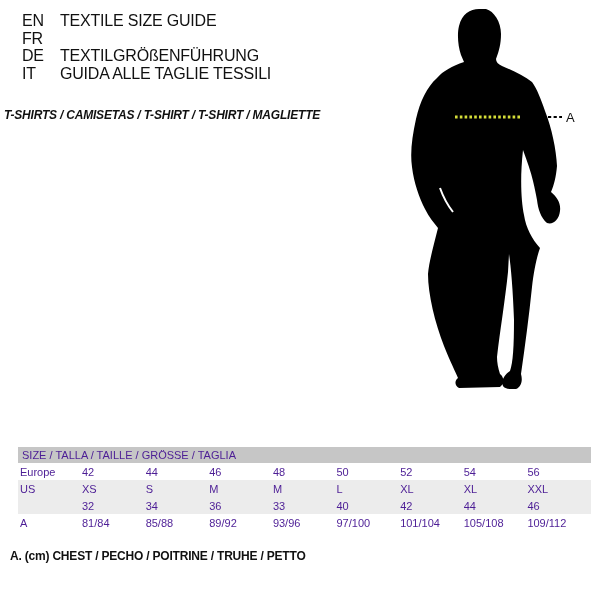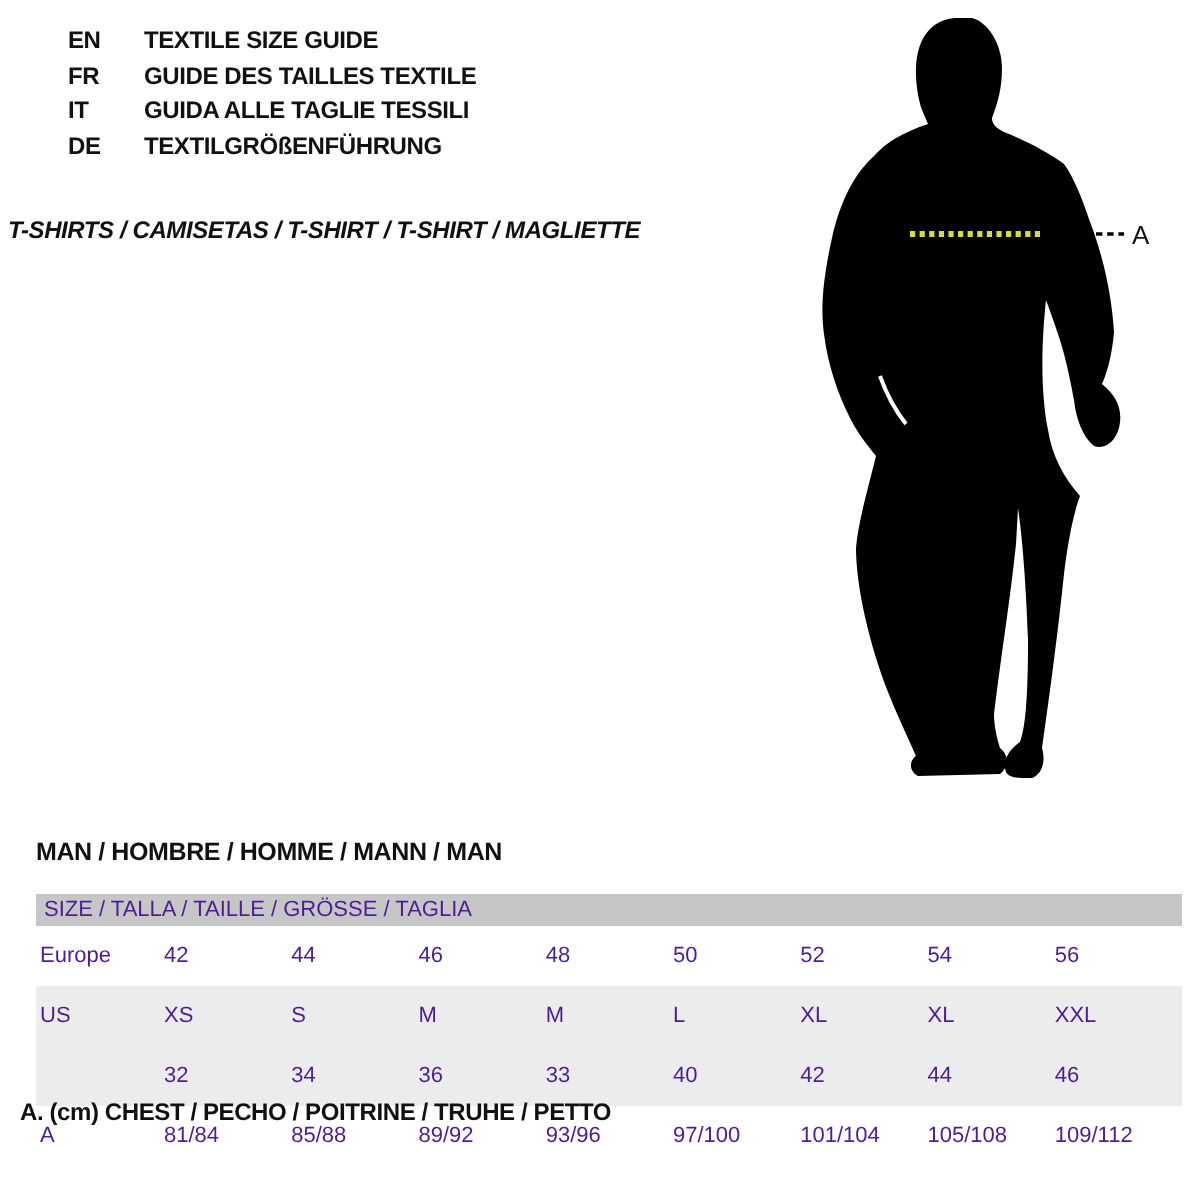--- a/index.html
+++ b/index.html
@@ -2,62 +2,61 @@
 <html><head>
 <meta charset="utf-8">
 <style>
   html,body{margin:0;padding:0;background:#fff;}
   #page{
     position:relative;width:600px;height:600px;background:#ffffff;
     font-family:"Liberation Sans", sans-serif;color:#111;overflow:hidden;
   }
   
   .lang-block{position:absolute;left:22px;top:12px;}
-  .lang-row{display:flex;font-size:12px;font-weight:700;line-height:17.5px;letter-spacing:-0.2px;margin-left:12px;}
+  .lang-row{display:flex;font-size:16px;font-weight:400;line-height:17.5px;letter-spacing:-0.2px;}
   .lang-code{width:38px;}
   
   .cat-block{position:absolute;left:4px;top:106px;font-style:italic;}
   .cat-line{font-size:12px;font-weight:700;line-height:18px;letter-spacing:-0.2px;}
   
   .figure-svg{position:absolute;left:400px;top:0;width:200px;height:400px;}
   .measure-label{font-family:"Liberation Sans",sans-serif;font-size:13px;font-weight:400;fill:#111;}
   
   .man-title{position:absolute;left:18px;top:419px;font-size:12.5px;font-weight:700;letter-spacing:-0.2px;}
   
   .size-table{position:absolute;left:18px;top:447px;width:573px;font-size:11px;color:#4c1d95;}
   .t-header{background:#c6c6c6;height:16px;line-height:16px;padding-left:4px;}
-  .t-row{display:flex;align-items:center;height:30px;}
+  .t-row{display:flex;align-items:center;height:17px;}
   .t-row.plain{background:#ffffff;}
   .t-row.shaded{background:#ececec;}
   .t-label{width:62px;padding-left:2px;}
   .t-cell{flex:1;text-align:left;}
   
   .footnote{position:absolute;left:10px;top:549px;font-size:12px;font-weight:700;letter-spacing:-0.2px;}
 </style>
 </head>
 <body>
 
 <div id="page">
 
   <div class="lang-block">
     <div class="lang-row">
       <span class="lang-code">EN</span>
       <span class="lang-label">TEXTILE SIZE GUIDE</span>
     </div>
     <div class="lang-row">
       <span class="lang-code">FR</span>
-      <span class="lang-label">GUIDE DES TAILLES TEXTILE</span>
+    </div>
+    <div class="lang-row">
+      <span class="lang-code">DE</span>
+      <span class="lang-label">TEXTILGRÖßENFÜHRUNG</span>
     </div>
     <div class="lang-row">
       <span class="lang-code">IT</span>
       <span class="lang-label">GUIDA ALLE TAGLIE TESSILI</span>
-    </div>
-    <div class="lang-row">
-      <span class="lang-code">DE</span>
-      <span class="lang-label">TEXTILGRÖßENFÜHRUNG</span>
     </div>
   </div>
 
   <div class="cat-block">
     <div class="cat-line">T-SHIRTS / CAMISETAS / T-SHIRT / T-SHIRT / MAGLIETTE</div>
   </div>
 
   <svg class="figure-svg" viewBox="400 0 200 400" xmlns="http://www.w3.org/2000/svg">
     <path fill="#000000" d="
       M 479 9
@@ -100,21 +99,20 @@
       C 498 64 496 62 496 59
       C 499 51 501 44 501 34
       C 501 22 494 11 486 9
       Z"></path>
     <path d="M 440 188 Q 445 202 453 212" stroke="#ffffff" stroke-width="2" fill="none"></path>
     <line x1="455" y1="117" x2="520" y2="117" stroke-width="3" stroke-dasharray="2.6 2.2" stroke="#d5de39"></line>
     <line x1="548" y1="117" x2="562" y2="117" stroke="#000000" stroke-width="1.8" stroke-dasharray="3.2 2.4"></line>
     <text class="measure-label" x="566" y="122">A</text>
   </svg>
 
-  <div class="man-title">MAN / HOMBRE / HOMME / MANN / MAN</div>
 
   <div class="size-table">
     <div class="t-header">SIZE / TALLA / TAILLE / GRÖSSE / TAGLIA</div>
 
     <div class="t-row plain">
       <div class="t-label">Europe</div>
       <div class="t-cell">42</div>
       <div class="t-cell">44</div>
       <div class="t-cell">46</div>
       <div class="t-cell">48</div>

